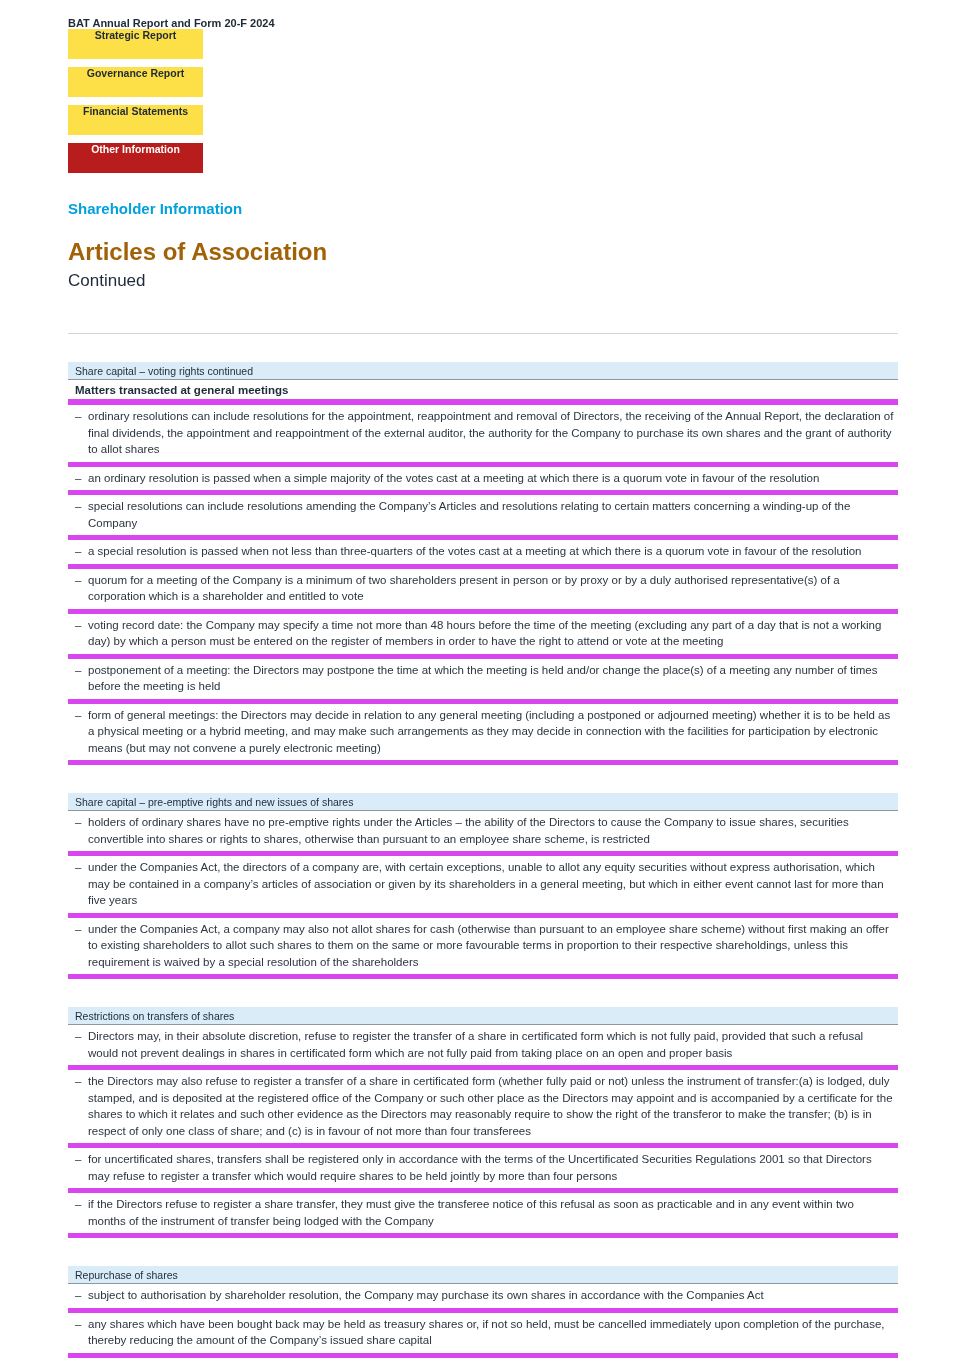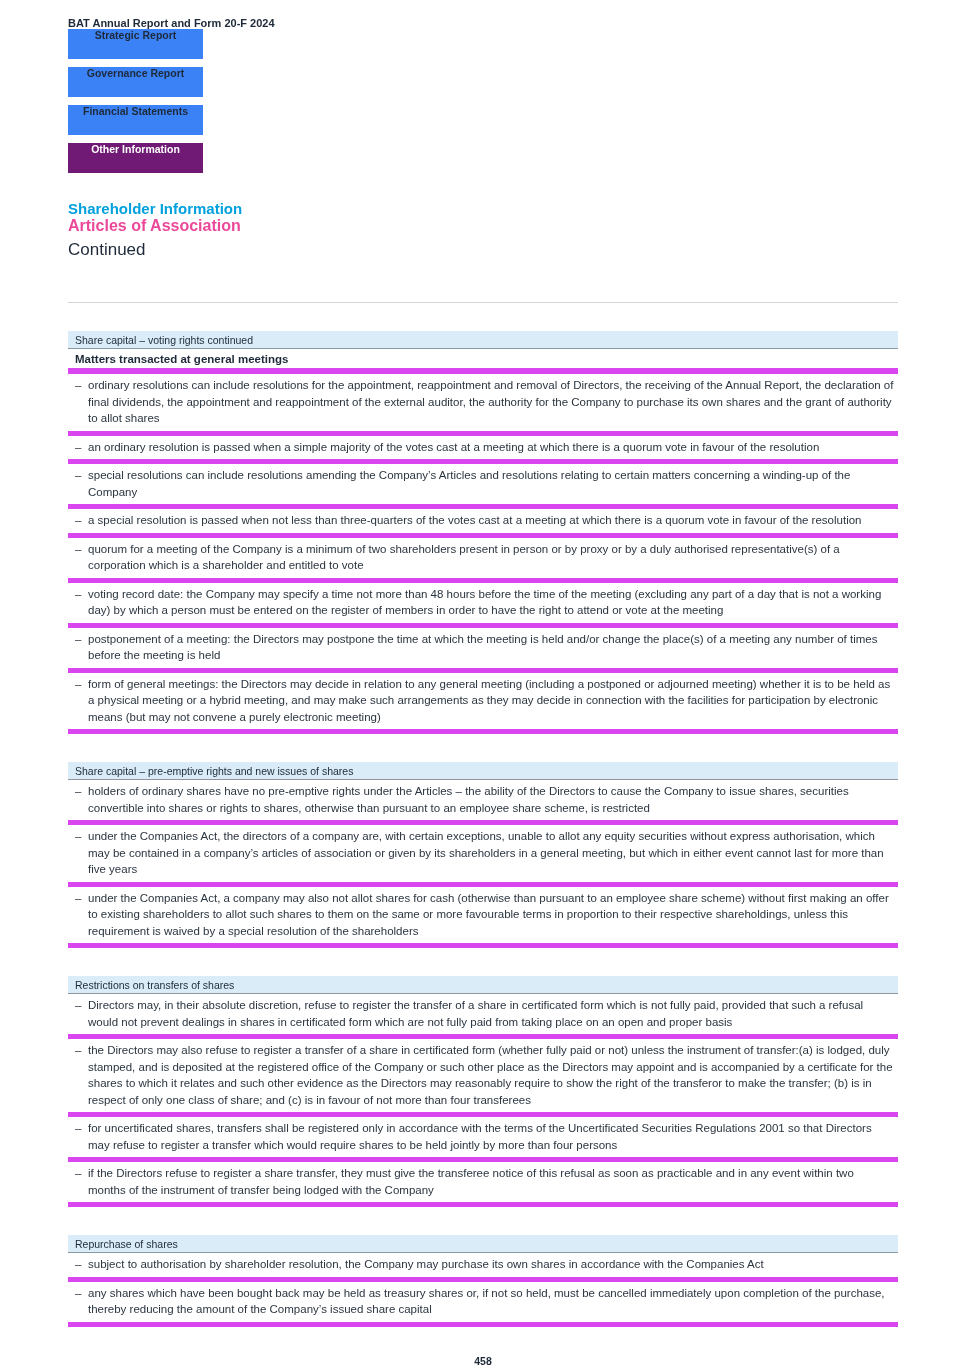--- a/index.html
+++ b/index.html
@@ -15,27 +15,27 @@
     display:flex; flex-direction:column;
     padding:0 68px;
   }
   
   .topbar { display:flex; justify-content:space-between; align-items:flex-start; margin-top:6px; }
   .report-title { font-size:11px; font-weight:bold; color:#1e2a39; padding-top:11px; white-space:nowrap; }
   .tabs { display:flex; gap:8px; }
   .tab {
     height:30px; display:flex; align-items:center;
     padding:0 15px; font-size:10.5px; font-weight:bold;
-    background:#3b82f6; color:#1e2a39; white-space:nowrap; cursor:pointer;
+    background:#fde047; color:#1e2a39; white-space:nowrap; cursor:pointer;
   }
-  .tab.active { background:#701a75; color:#ffffff; }
+  .tab.active { background:#b91c1c; color:#ffffff; }
 
   
   .eyebrow { color:#00a1de; font-size:15px; font-weight:bold; margin-top:27px; }
-  .doc-title { font-size:16px; font-weight:bold; color:#ec4899; }
+  .doc-title { font-size:24px; font-weight:bold; color:#a16207; margin-top:21px; }
   .doc-subtitle { font-size:17px; font-weight:normal; color:#1e2a39; margin-top:5px; }
   .toprule { border-top:1px solid #d2d6d9; margin-top:42px; }
 
   
   .content { margin-top:28px; }
   .block { margin-bottom:28px; }
   .band {
     background:#d9ecf7; color:#1e2a39;
     font-size:10.5px; padding:3px 7px 2px;
     border-bottom:1px solid #8e979e;

